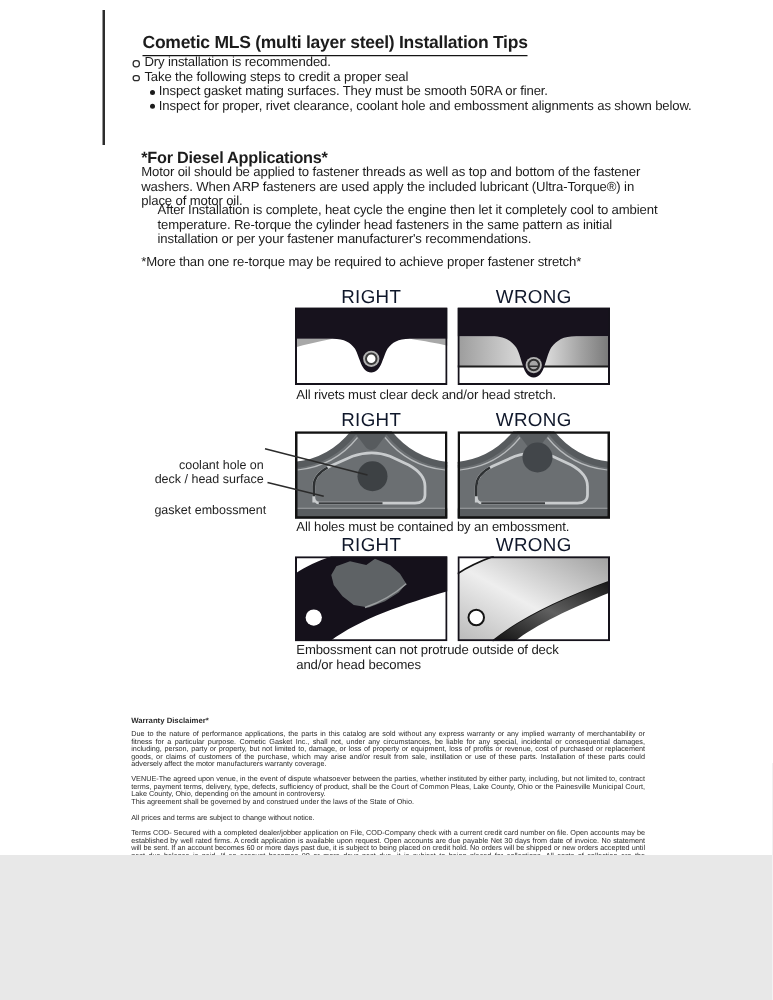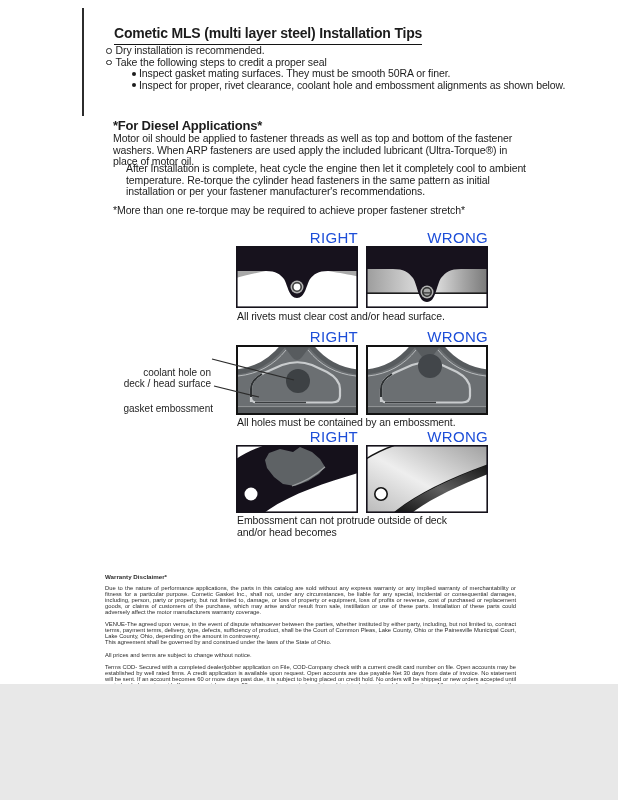--- a/index.html
+++ b/index.html
@@ -10,28 +10,28 @@
   }
   .abs{position:absolute;}
   .title{
     left:114px;top:25px;font-size:14px;font-weight:700;white-space:nowrap;
     letter-spacing:-0.2px;border-bottom:1.6px solid #141414;padding-bottom:3px;
   }
   .margin-line{left:82px;top:8px;width:1.5px;height:108px;background:#2c2c2c;}
   .bullets{left:106px;top:45px;width:470px;font-size:10.5px;line-height:11.6px;letter-spacing:-0.1px;}
   .bullet-row{display:flex;align-items:flex-start;}
   .b-open{flex:0 0 auto;width:3.5px;height:3.5px;border:1px solid #2a2a2a;border-radius:50%;margin:3.2px 4px 0 0;}
-  .sub{margin-left:26px;}
+  .sub{margin-left:14px;}
   .b-fill{flex:0 0 auto;width:4px;height:4px;background:#1c1c1c;border-radius:50%;margin:3.4px 3px 0 0;}
   .diesel-h{left:113px;top:118px;font-size:13px;font-weight:700;letter-spacing:-0.2px;}
   .body-p{width:402px;font-size:10.5px;line-height:11.6px;letter-spacing:-0.1px;}
   .p1{left:113px;top:133px;}
   .p2{left:126px;top:163px;}
   .p3{left:113px;top:205px;white-space:nowrap;}
-  .dlabel{width:122px;text-align:right;font-size:15px;line-height:15px;color:#1d4ed8;letter-spacing:0.3px;}
+  .dlabel{width:122px;text-align:center;font-size:15px;line-height:15px;color:#0f172a;letter-spacing:0.3px;}
   .dbox{width:122px;}
   .dbox svg{display:block;}
   .caption{font-size:10.5px;line-height:11.5px;letter-spacing:-0.1px;white-space:pre-line;}
   .anno{font-size:10px;line-height:11.3px;text-align:right;white-space:pre-line;color:#1f1f1f;margin-top:24px;}
   .footer-block{left:105px;top:573px;width:411px;color:#2b2b2b;}
   .footer-h{font-size:6.2px;font-weight:700;margin:0 0 6px 0;}
   .footer-p{font-size:5.8px;line-height:5.95px;margin:0 0 6.5px 0;text-align:justify;white-space:pre-line;}
   .pagenum{left:389px;top:760px;font-size:14.5px;letter-spacing:0.4px;color:#1a1a1a;}
 </style>
 </head>
@@ -97,21 +97,21 @@
       <rect x="0" y="23" width="122" height="24" fill="url(#gDeck)"></rect>
       <rect x="0" y="46.4" width="122" height="1.6" fill="#1c1c1c"></rect>
       <path d="M0,0 H122 V23 H95 C84,23 80,26 75,32 C70,40 70,56 61,56 C52,56 52,40 47,32 C42,26 38,23 27,23 H0 Z" fill="#17121d"></path>
       <circle cx="61" cy="46" r="6.5" fill="#b3b3b3"></circle>
       <circle cx="61" cy="46" r="4.2" fill="#a6a6a6" stroke="#2f2f2f" stroke-width="1.6"></circle>
       <line x1="57.2" y1="46.9" x2="64.8" y2="46.9" stroke="#2f2f2f" stroke-width="1.2"></line>
       <rect x="0.8" y="0.8" width="120.4" height="60.4" fill="none" stroke="#15121b" stroke-width="1.6"></rect>
     </svg>
   </div>
 
-  <div class="abs caption" style="left:237px;top:311px;">All rivets must clear cost and/or head surface.</div>
+  <div class="abs caption" style="left:237px;top:311px;">All rivets must clear deck and/or head stretch.</div>
 
   <div class="abs dlabel" style="left:236px;top:329px;">RIGHT</div>
   <div class="abs dlabel" style="left:366px;top:329px;">WRONG</div>
 
   <div class="abs anno" style="left:98px;top:343px;width:113px;">coolant hole on
 deck / head surface</div>
   <div class="abs anno" style="left:98px;top:379px;width:115px;">gasket embossment</div>
 
   <div class="abs dbox" style="left:236px;top:345px;">
     <svg width="122" height="70" viewBox="0 0 122 70">

